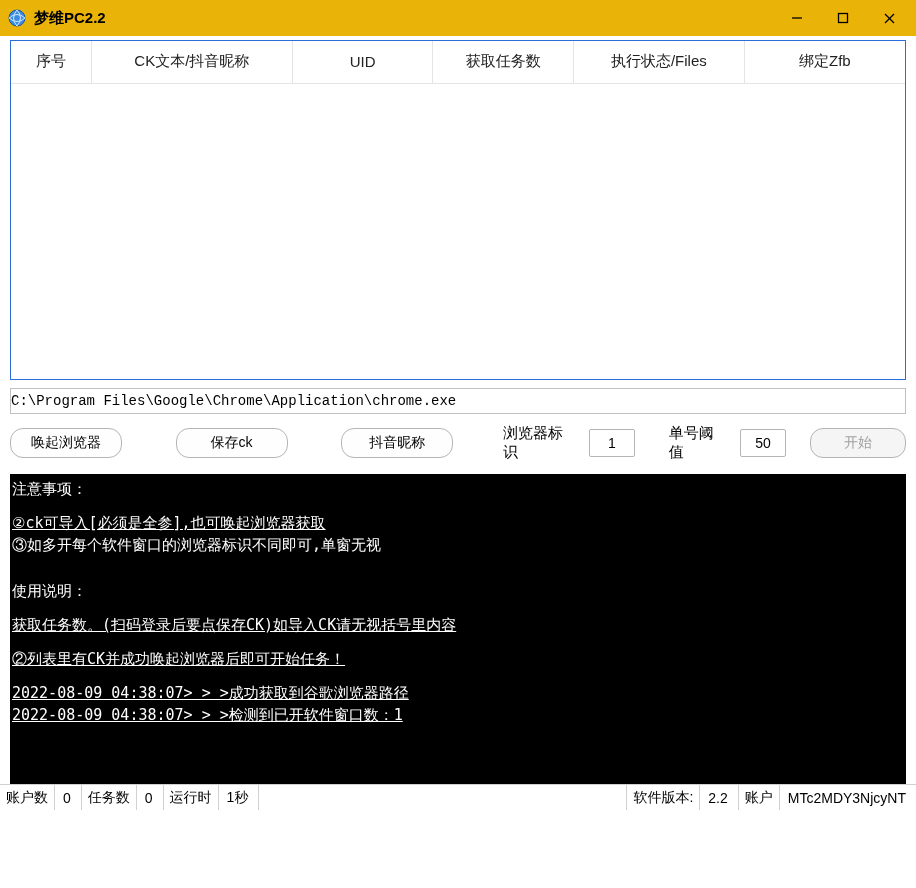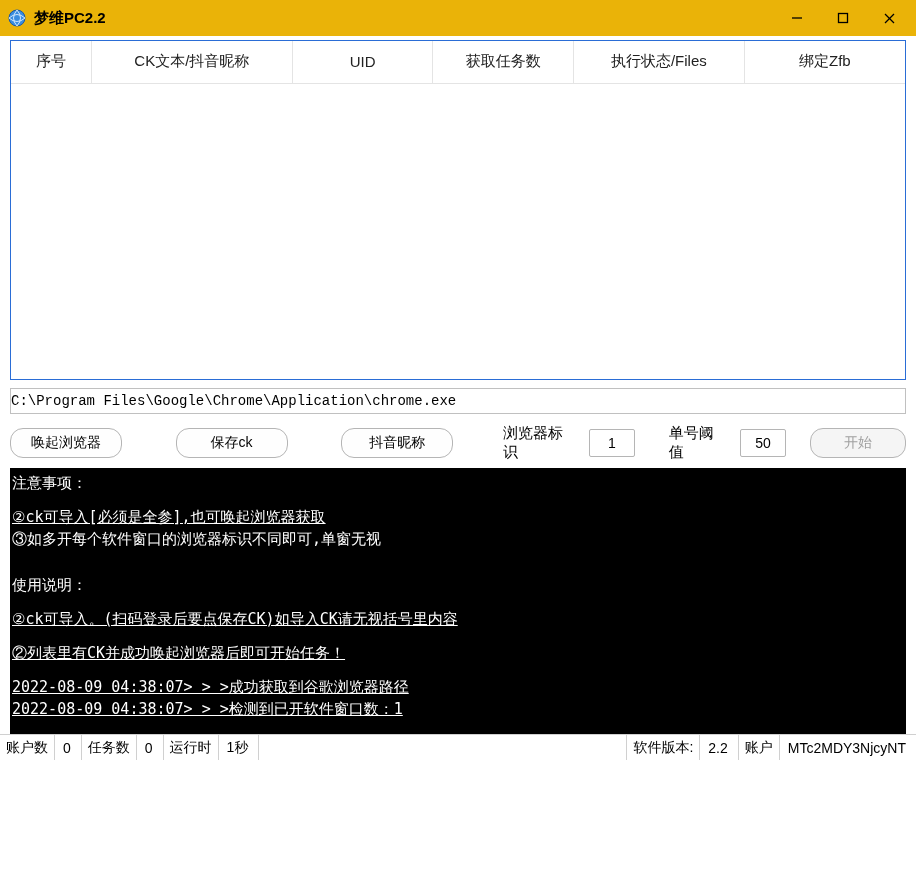--- a/index.html
+++ b/index.html
@@ -106,24 +106,24 @@
     width: 46px;
     height: 28px;
     border: 1px solid #b5b5b5;
     text-align: center;
     font-size: 14px;
     border-radius: 2px;
   }
   .flex-push { flex: 1 1 auto; }
 
   .console {
-    margin-top: 6px;
+    margin-top: 12px;
     background: #000;
     color: #fff;
-    height: 266px;
+    height: 310px;
     padding: 4px 2px;
     font-size: 15px;
     line-height: 22px;
     font-family: SimSun, "Microsoft YaHei", monospace;
     overflow: hidden;
   }
   .console .l { text-decoration: underline; white-space: pre; }
   .console .p { white-space: pre; }
   .console .blank { height: 12px; }
 
@@ -220,21 +220,21 @@
 
   <div class="console" id="console-box">
       <div class="p">注意事项：</div>
       <div class="blank"></div>
       <div class="l">②ck可导入[必须是全参],也可唤起浏览器获取</div>
       <div class="p">③如多开每个软件窗口的浏览器标识不同即可,单窗无视</div>
       <div class="blank"></div>
       <div class="blank"></div>
       <div class="p">使用说明：</div>
       <div class="blank"></div>
-      <div class="l">②ck可导入。(扫码登录后要点保存CK)如导入CK请无视括号里内容</div>
+      <div class="l">获取任务数。(扫码登录后要点保存CK)如导入CK请无视括号里内容</div>
       <div class="blank"></div>
       <div class="l">②列表里有CK并成功唤起浏览器后即可开始任务！</div>
       <div class="blank"></div>
       <div class="l">2022-08-09 04:38:07&gt; &gt; &gt;成功获取到谷歌浏览器路径</div>
       <div class="l">2022-08-09 04:38:07&gt; &gt; &gt;检测到已开软件窗口数：1</div>
     </div>
 
 </div>
 
 <div class="statusbar">

